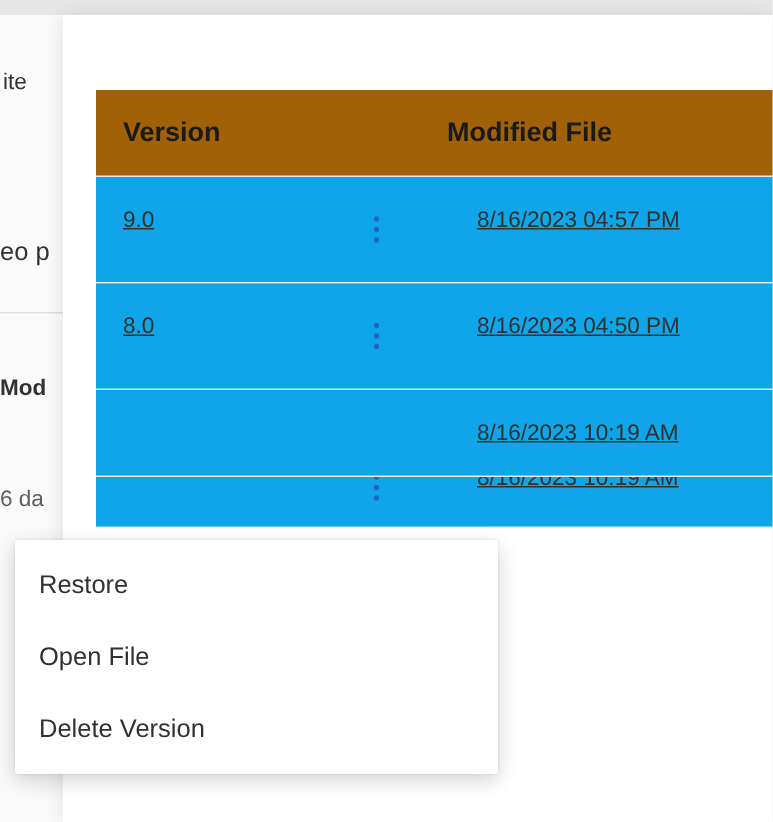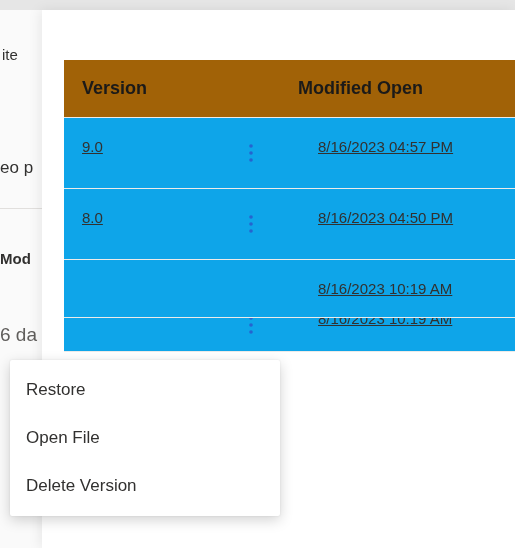--- a/index.html
+++ b/index.html
@@ -20,21 +20,21 @@
   .bg-strip-left .stub2 {
     position: absolute; left: 0; top: 148px; padding: 0;
     font-size: 17px; color: #323130; white-space: nowrap;
   }
   .bg-strip-left .stub3 {
     position: absolute; left: 0; top: 240px; padding: 0;
     font-size: 15px; font-weight: 600; color: #323130; white-space: nowrap;
   }
   .bg-strip-left .stub4 {
     position: absolute; left: 0; top: 314px; padding: 0;
-    font-size: 19px; color: #605e5c; white-space: nowrap;
+    font-size: 15px; color: #605e5c; white-space: nowrap;
   }
   .bg-divider {
     position: absolute; left: 0; top: 198px; width: 42px; height: 1px; background: #e1dfdd;
   }
 
   .panel {
     position: absolute; left: 42px; top: 10px; right: 0; bottom: 0;
     background: #ffffff;
     box-shadow: -2px 0 12px rgba(0,0,0,0.08);
     padding: 0;
@@ -78,21 +78,21 @@
   .more-btn {
     width: 26px; height: 30px; border: none; background: transparent; cursor: pointer;
     display: inline-flex; align-items: center; justify-content: center;
     color: #2564cf; border-radius: 4px;
   }
   .more-btn svg { display: block; }
 
   .ctx-menu {
     position: absolute;
     left: 10px; top: 360px;
-    width: 270px;
+    width: 322px;
     background: #ffffff;
     box-shadow: 0 4px 14px rgba(0,0,0,0.18), 0 0 2px rgba(0,0,0,0.1);
     border-radius: 2px;
     padding: 6px 0;
     z-index: 50;
   }
   .ctx-item {
     padding: 14px 16px;
     font-size: 17px;
     color: #323130;
@@ -117,21 +117,21 @@
   <div class="bg-divider"></div>
   <div class="stub3">Mod</div>
   <div class="stub4">6 da</div>
 </div>
 
 <div class="panel">
 
   <div class="table-wrap">
     <div class="thead">
       <div class="col-version">Version</div>
-      <div class="col-date">Modified Open</div>
+      <div class="col-date">Modified File</div>
     </div>
 
     <div class="trow">
       <div class="ver">9.0</div>
       <div class="actions">
         <button class="more-btn">
           <svg width="4" height="18" viewBox="0 0 4 18">
               <circle cx="2" cy="2" r="1.8" fill="currentColor"></circle>
               <circle cx="2" cy="9" r="1.8" fill="currentColor"></circle>
               <circle cx="2" cy="16" r="1.8" fill="currentColor"></circle>

